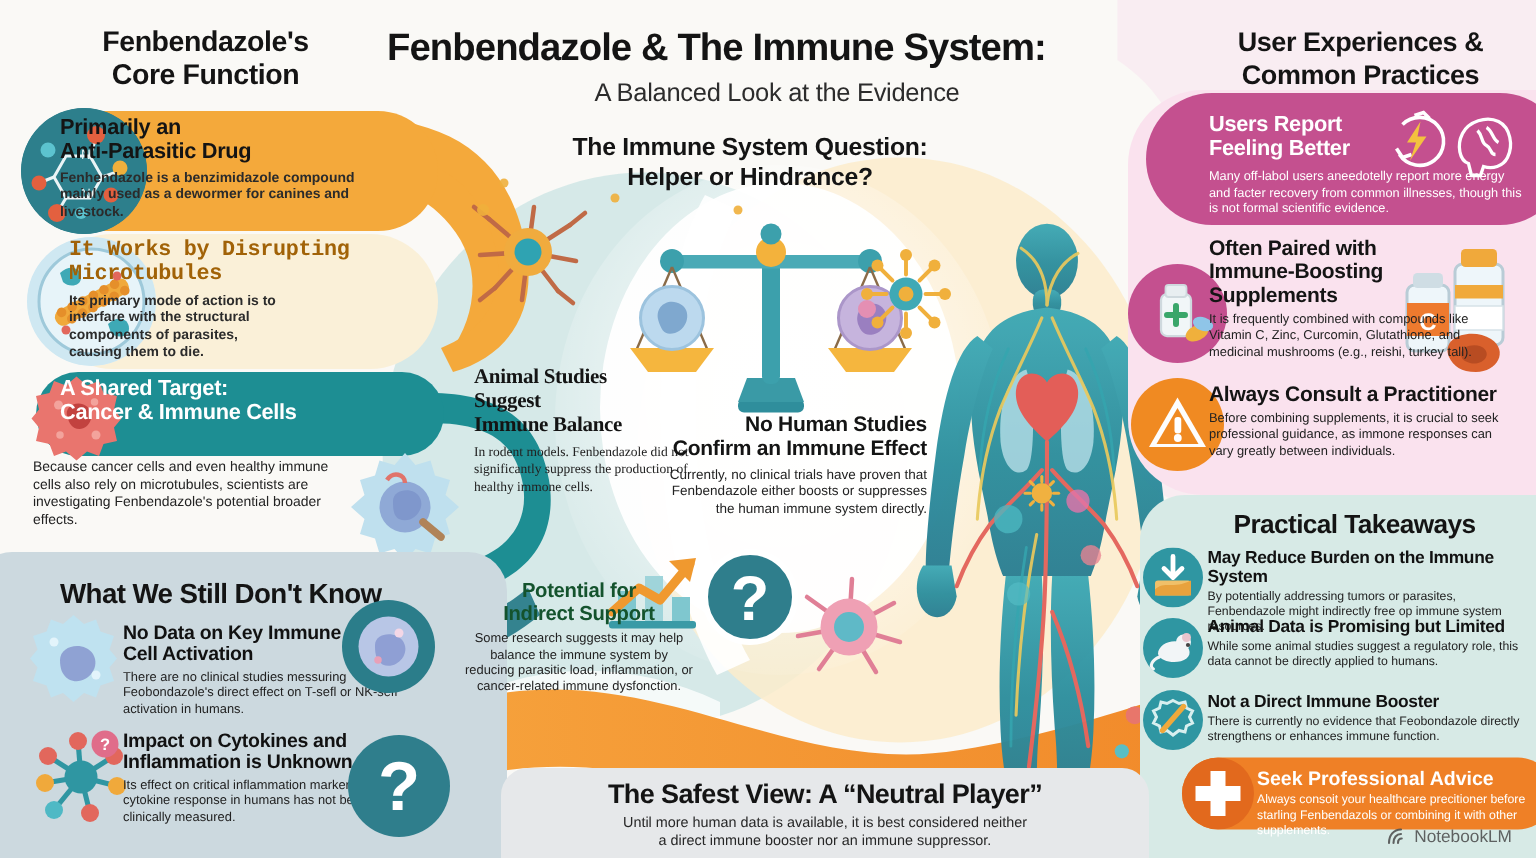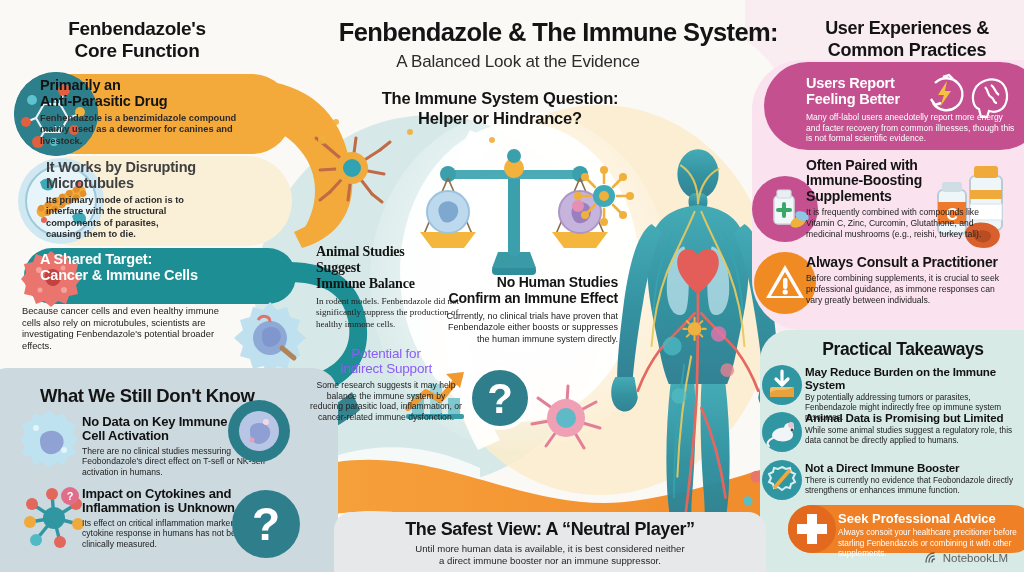--- a/index.html
+++ b/index.html
@@ -7,21 +7,21 @@
     width:1024px;height:572px;overflow:hidden;
     font-family:"Liberation Sans", sans-serif;
     background:#faf8f5;
     position:relative;
   }
   #stage{position:relative;width:1024px;height:572px;overflow:hidden;background:#faf9f6;}
   .layer{position:absolute;inset:0;}
   svg.layer{pointer-events:none;}
 
   
-  #main-title{position:absolute;left:258px;top:18px;width:520px;text-align:right;
+  #main-title{position:absolute;left:258px;top:18px;width:520px;text-align:left;
     font-size:25.5px;font-weight:bold;color:#141414;letter-spacing:-.6px;}
   #main-sub{position:absolute;left:258px;top:52px;width:520px;text-align:center;
     font-size:17px;color:#2c2c2c;letter-spacing:-.2px;}
 
   
   #left-head{position:absolute;left:22px;top:18px;width:230px;text-align:center;
     font-size:19px;font-weight:bold;color:#141414;line-height:1.18;letter-spacing:-.3px;}
   #right-head{position:absolute;left:798px;top:18px;width:218px;text-align:center;
     font-size:18px;font-weight:bold;color:#141414;line-height:1.2;letter-spacing:-.3px;}
   #center-head{position:absolute;left:340px;top:88px;width:320px;text-align:center;
@@ -97,21 +97,21 @@
   
   #ct-animal{position:absolute;left:316px;top:244px;width:168px;text-align:left;font-family:Liberation Serif, serif;}
   #ct-animal .ct-t{font-size:14px;font-weight:bold;color:#141414;line-height:1.14;letter-spacing:-.2px;}
   #ct-animal .ct-b{font-size:9px;line-height:1.26;color:#222;margin-top:4px;}
 
   #ct-human{position:absolute;left:440px;top:275px;width:178px;text-align:right;}
   #ct-human .ct-t{font-size:14px;font-weight:bold;color:#141414;line-height:1.14;letter-spacing:-.2px;}
   #ct-human .ct-b{font-size:9px;line-height:1.26;color:#222;margin-top:4px;}
 
   #ct-indirect{position:absolute;left:310px;top:346px;width:152px;text-align:center;}
-  #ct-indirect .ct-t{font-size:13.5px;font-weight:normal;color:#8b5cf6;line-height:1.14;letter-spacing:-.2px;}
+  #ct-indirect .ct-t{font-size:13.5px;font-weight:bold;color:#14532d;line-height:1.14;letter-spacing:-.2px;margin-top:40px;}
   #ct-indirect .ct-b{font-size:8.6px;line-height:1.26;color:#222;margin-top:3px;}
 
   
   #panel-safest{position:absolute;left:334px;top:512px;width:432px;height:60px;
     background:#e6e8ea;border-radius:18px 18px 0 0;}
   #safest-t{position:absolute;left:334px;top:519px;width:432px;text-align:center;
     font-size:18px;font-weight:bold;color:#141414;letter-spacing:-.4px;}
   #safest-b{position:absolute;left:348px;top:543px;width:404px;text-align:center;
     font-size:9.6px;font-weight:normal;line-height:1.25;color:#262626;}
 
@@ -431,21 +431,21 @@
         </g>
       </g>
       <path d="M22 24 C 28 18, 36 20, 36 27 C 36 33, 28 34, 24 30 Z" fill="#3ea9b6"></path>
       <path d="M54 58 C 60 52, 68 54, 68 61 C 68 67, 60 68, 56 64 Z" fill="#3ea9b6"></path>
       <circle cx="60" cy="26" r="3" fill="#e2675c"></circle>
       <circle cx="26" cy="62" r="3" fill="#e2675c"></circle>
     </svg>
   </div>
 
   <div class="lcard" id="card-micro">
-    <div class="ltitle" style="color:#404040;">
+    <div class="ltitle" style="color:#a16207;font-family:Liberation Mono, monospace;">
       <span>It Works by Disrupting</span><br>
       <span>Microtubules</span>
     </div>
     <div class="ltext" style="color:#2b2b2b;width:150px;">Its primary mode of action is to interfare with the structural components of parasites, causing them to die.</div>
   </div>
 
   <div class="ibadge" style="left:20px;top:248px;width:62px;height:62px;">
     <svg width="62" height="62" viewBox="0 0 62 62">
       <path d="M31 3 L38 9 L46 6 L49 14 L58 16 L56 25 L61 31 L56 37 L58 46 L49 48 L46 56 L38 53
                L31 59 L24 53 L16 56 L13 48 L4 46 L6 37 L1 31 L6 25 L4 16 L13 14 L16 6 L24 9 Z" fill="#e9756e"></path>

